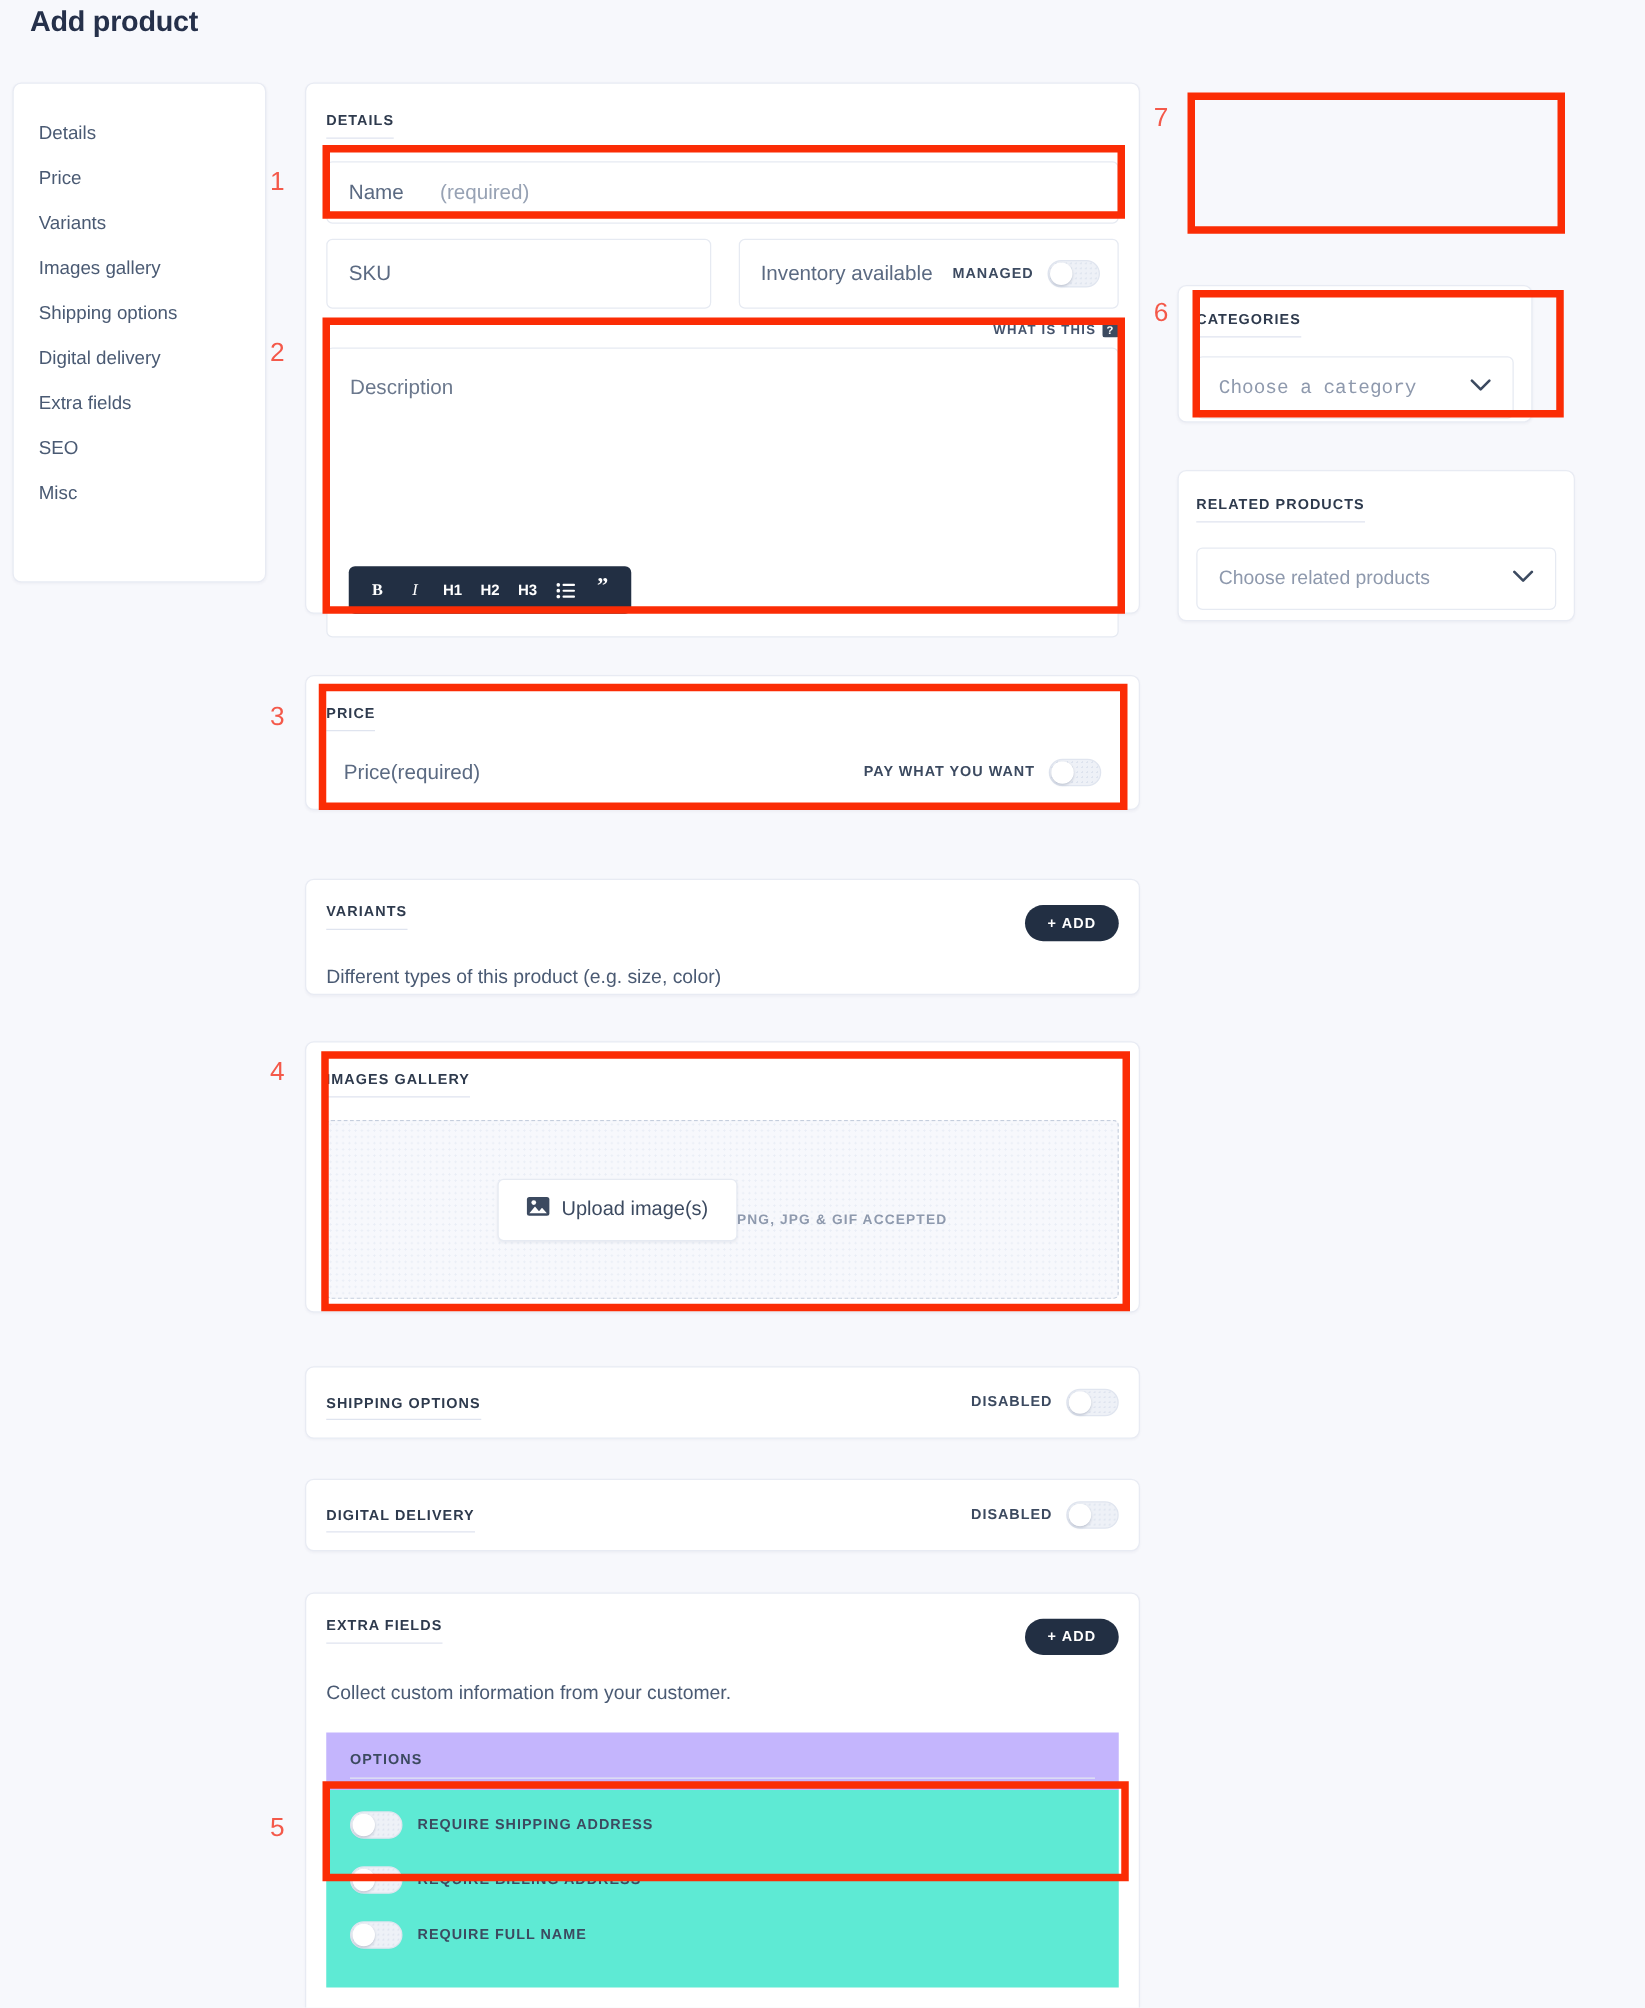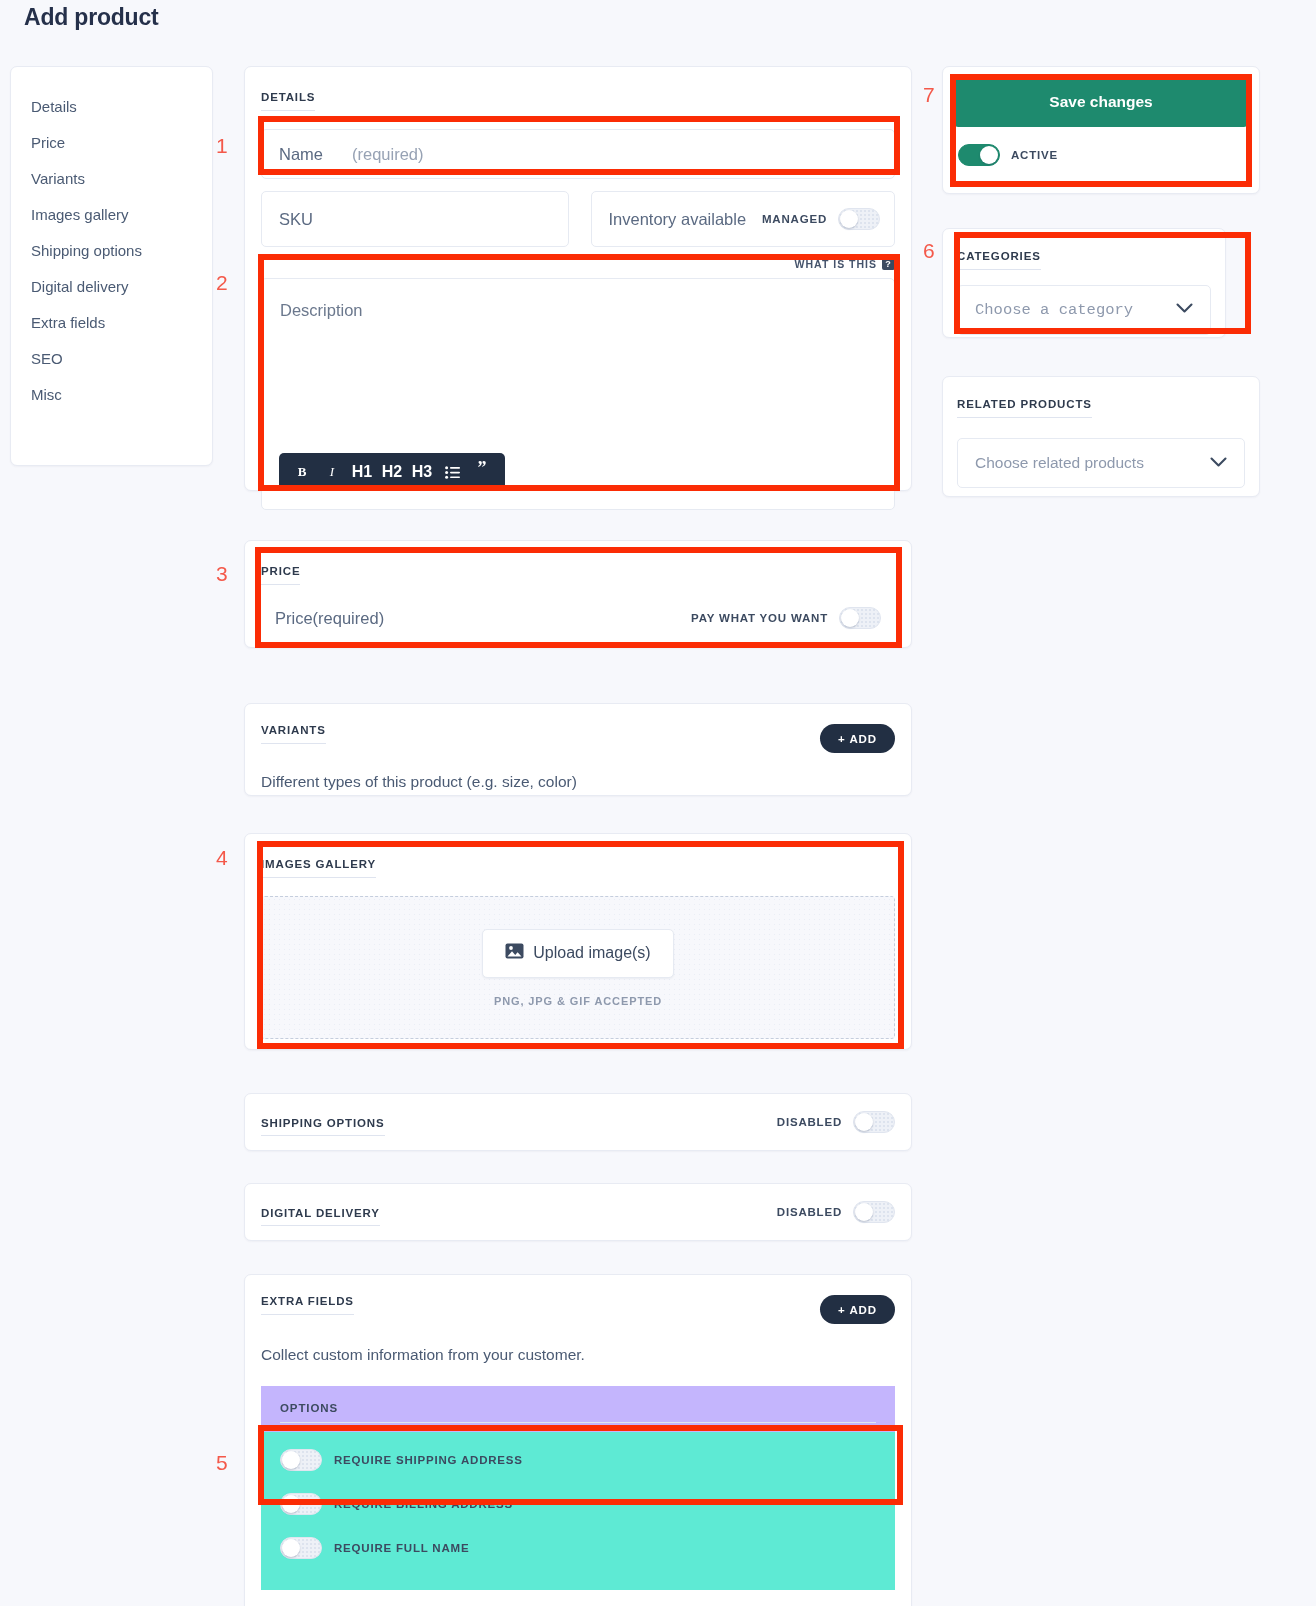--- a/index.html
+++ b/index.html
@@ -162,31 +162,31 @@
     color: #fff;
     font-size: 13px;
     min-width: 26px;
     height: 26px;
     display: flex;
     align-items: center;
     justify-content: center;
     cursor: pointer;
     font-family: "Liberation Serif", serif;
   }
-  .editor-toolbar .tb.sm { font-size: 16px; font-family: "Liberation Sans", sans-serif; font-weight: bold;}
+  .editor-toolbar .tb.sm { font-size: 12px; font-family: "Liberation Sans", sans-serif; font-weight: bold;}
 
   
   .dropzone {
     border: 1px dashed #c5cedd;
     border-radius: 4px;
     background: #f7f8fc;
     background-image: radial-gradient(#eaeef6 0.9px, transparent 0.9px);
     background-size: 5px 5px;
     display: flex;
-    flex-direction: column;
+    flex-direction: row;
     align-items: center;
     justify-content: center;
   }
   .upload-btn {
     background: #fff;
     border: 1px solid #e6eaf2;
     border-radius: 5px;
     padding: 13px 22px;
     display: flex;
     align-items: center;
@@ -420,29 +420,20 @@
         <div class="opt-row">
           <span class="toggle">
               <span class="knob"></span>
             </span>
           <span class="tog-label">REQUIRE FULL NAME</span>
         </div>
       </div>
     </div>
   </div>
 
-  <div class="card" style="left:942px; top:66px; width:318px; height:128px; padding:10px 10px 0;">
-    <button class="btn-save">Save changes</button>
-    <div class="tog-row" style="margin-top:17px; padding-left:5px;">
-      <span class="toggle on">
-          <span class="knob"></span>
-        </span>
-      <span class="tog-label">ACTIVE</span>
-    </div>
-  </div>
 
   <div class="card" style="left:942px; top:228px; width:284px; height:110px; padding:17px 14px;">
     <div class="sec-head">CATEGORIES</div>
     <div class="select" style="margin-top:15px;font-family:Liberation Mono, monospace;">
       <span>Choose a category</span>
       <span>
         <svg width="17" height="11" viewBox="0 0 17 11" fill="none" aria-hidden="true">
           <path d="M1.5 1.5 L8.5 8.5 L15.5 1.5" stroke="#3c4a60" stroke-width="2.1" stroke-linecap="round" stroke-linejoin="round"></path>
         </svg>
       </span>

